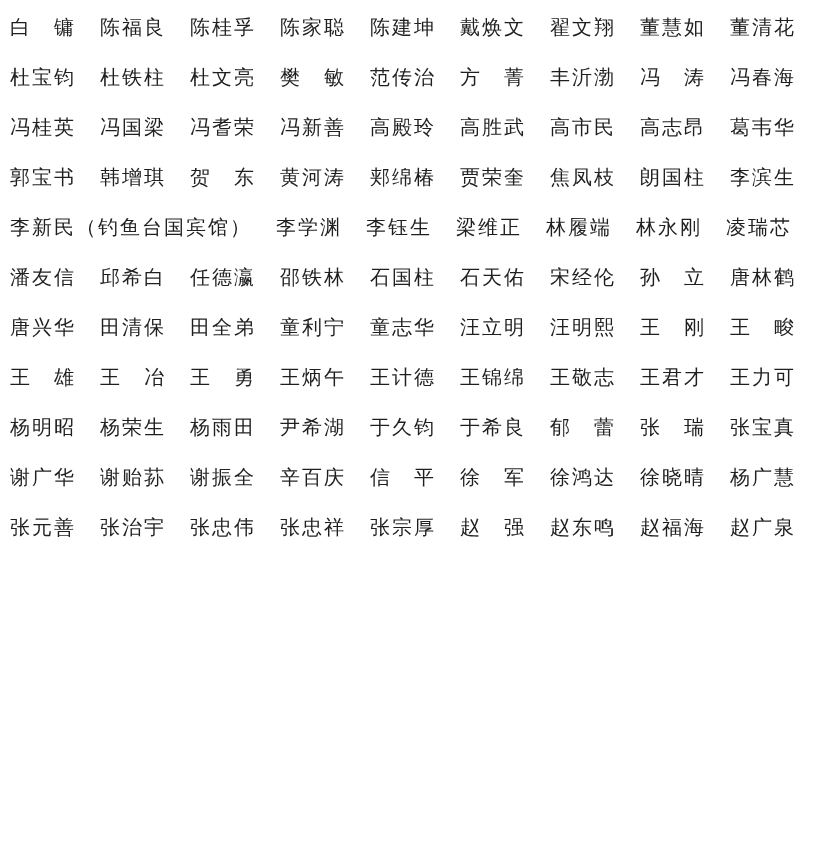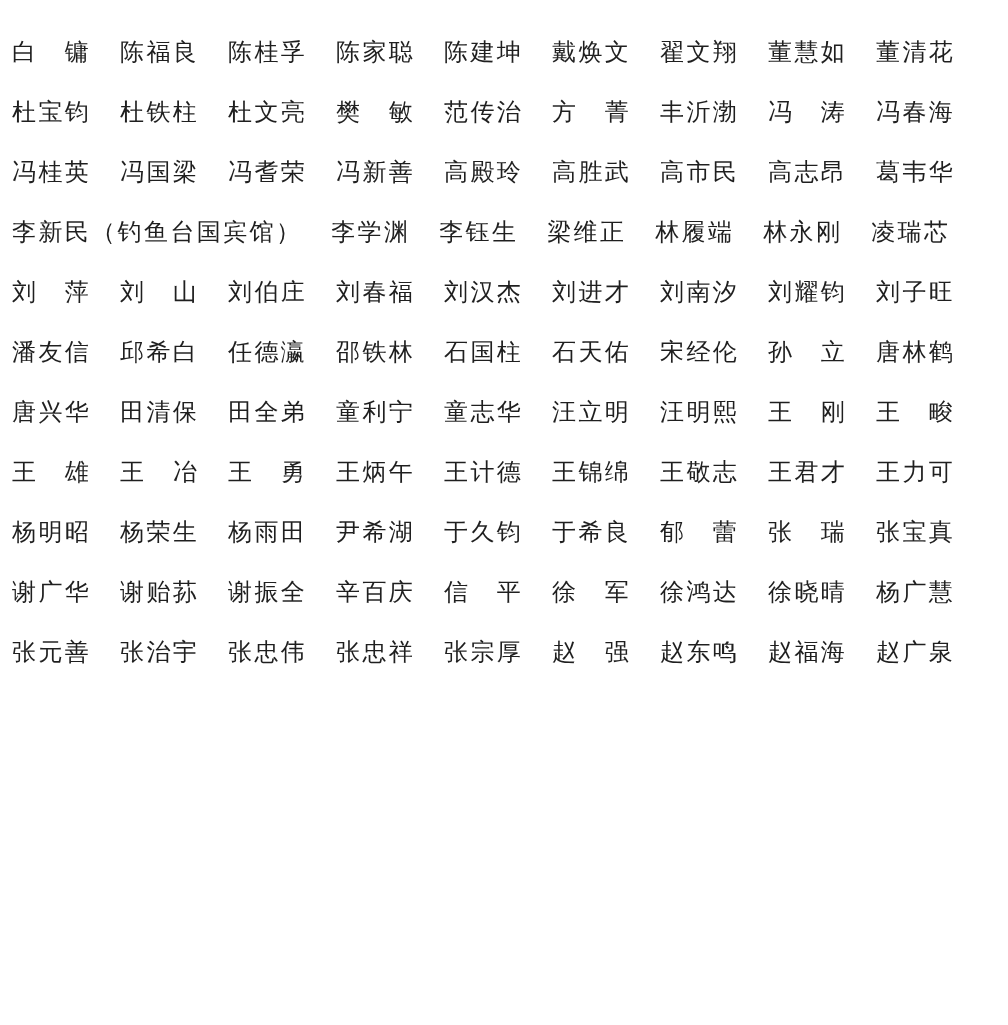--- a/index.html
+++ b/index.html
@@ -9,21 +9,21 @@
   }
   body {
     width: 840px;
     height: 854px;
     overflow: hidden;
   }
   .page {
     box-sizing: border-box;
     width: 840px;
     height: 854px;
-    padding: 18px 10px 0 10px;
+    padding: 2px 10px 0 10px;
     background: #ffffff;
   }
   .row {
     display: flex;
     flex-wrap: nowrap;
     align-items: center;
     gap: 24px;
     height: 50px;
   }
   .name {
@@ -67,38 +67,38 @@
         <span class="name">冯国梁</span>
         <span class="name">冯耆荣</span>
         <span class="name">冯新善</span>
         <span class="name">高殿玲</span>
         <span class="name">高胜武</span>
         <span class="name">高市民</span>
         <span class="name">高志昂</span>
         <span class="name">葛韦华</span>
       </div>
       <div class="row">
+        <span class="name">郭宝书</span>
+        <span class="name">韩增琪</span>
+        <span class="name">贺　东</span>
+        <span class="name">黄河涛</span>
+        <span class="name">郏绵椿</span>
+        <span class="name">贾荣奎</span>
+        <span class="name">焦凤枝</span>
+        <span class="name">朗国柱</span>
+        <span class="name">李滨生</span>
+      </div>
+      <div class="row">
         <span class="name">李新民（钓鱼台国宾馆）</span>
         <span class="name">李学渊</span>
         <span class="name">李钰生</span>
         <span class="name">梁维正</span>
         <span class="name">林履端</span>
         <span class="name">林永刚</span>
         <span class="name">凌瑞芯</span>
-      </div>
-      <div class="row">
-        <span class="name">刘　萍</span>
-        <span class="name">刘　山</span>
-        <span class="name">刘伯庄</span>
-        <span class="name">刘春福</span>
-        <span class="name">刘汉杰</span>
-        <span class="name">刘进才</span>
-        <span class="name">刘南汐</span>
-        <span class="name">刘耀钧</span>
-        <span class="name">刘子旺</span>
       </div>
       <div class="row">
         <span class="name">潘友信</span>
         <span class="name">邱希白</span>
         <span class="name">任德瀛</span>
         <span class="name">邵铁林</span>
         <span class="name">石国柱</span>
         <span class="name">石天佑</span>
         <span class="name">宋经伦</span>
         <span class="name">孙　立</span>

